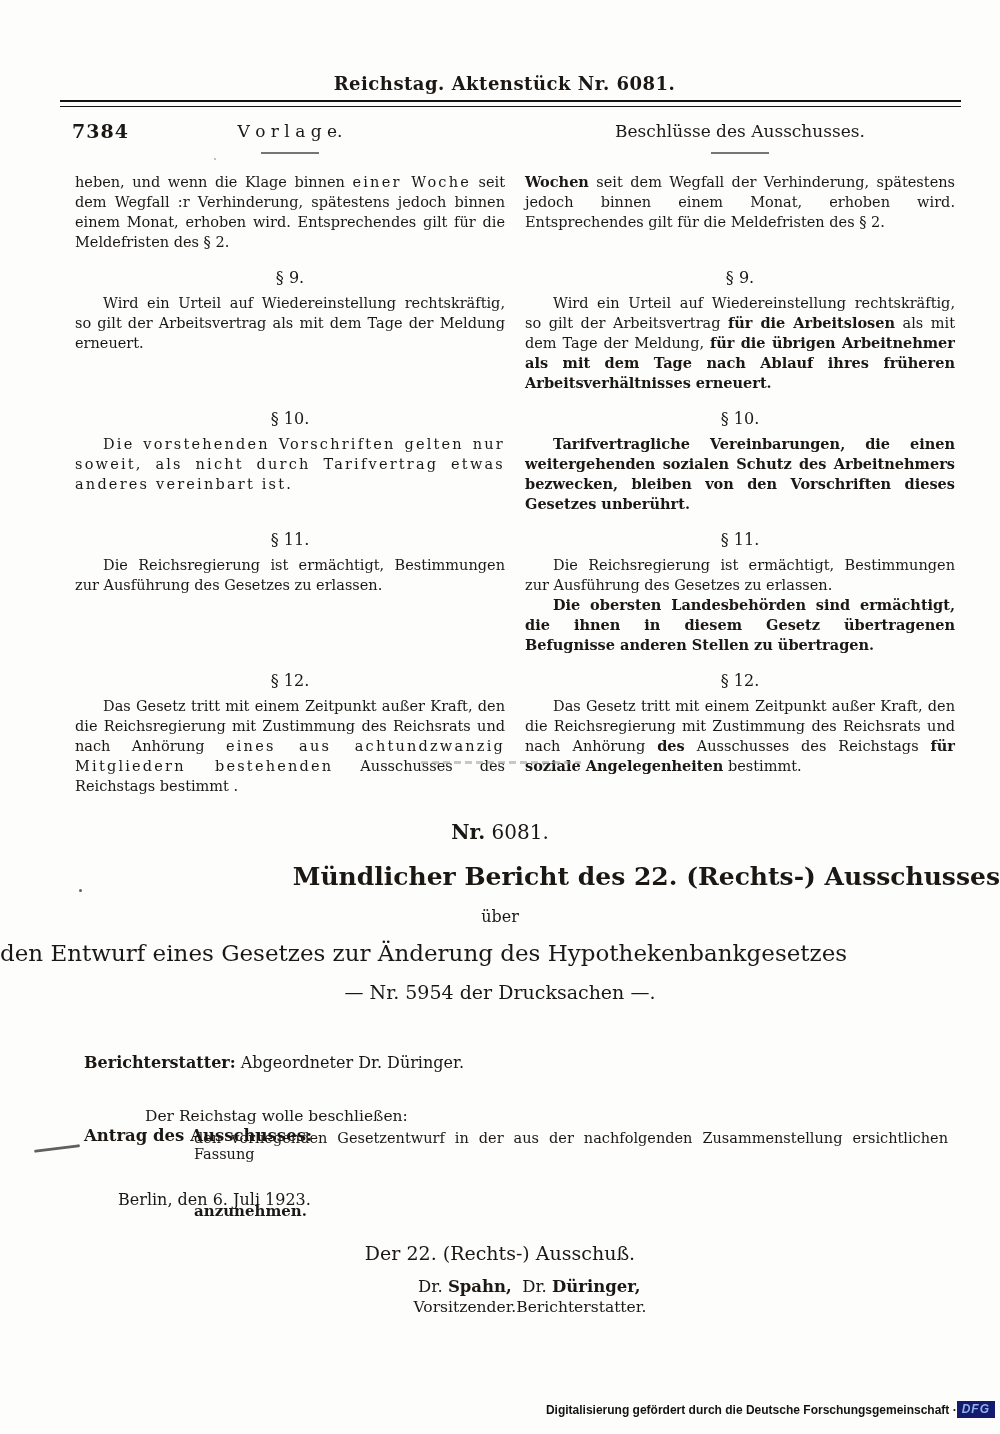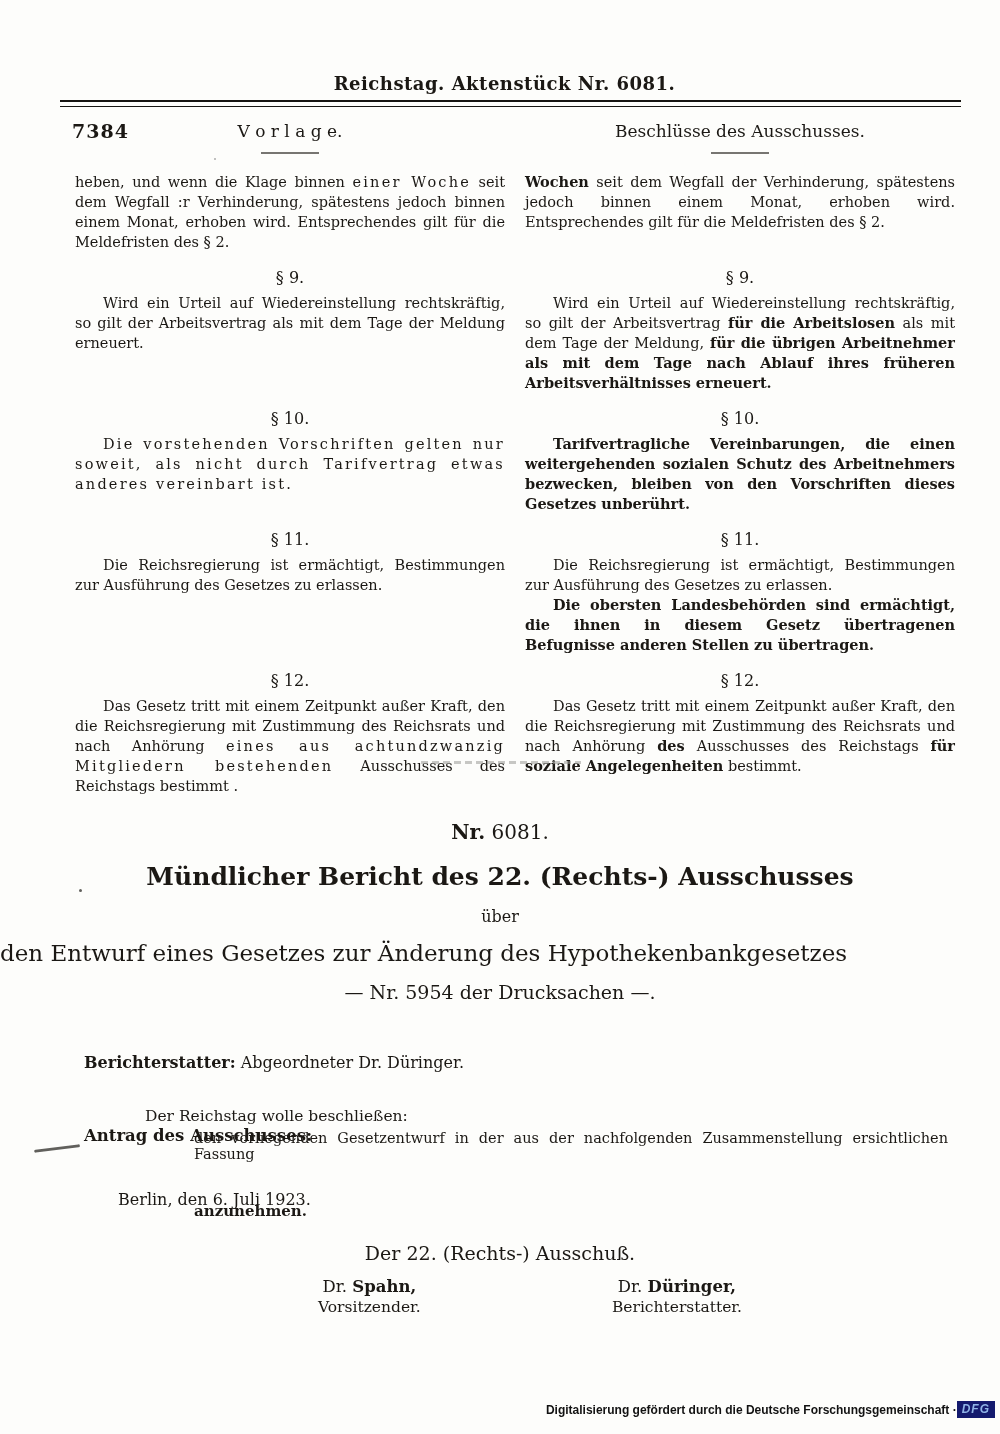--- a/index.html
+++ b/index.html
@@ -26,34 +26,34 @@
   .sec-head{text-align:center;font-size:16px;line-height:20px;margin:16px 0 5px;}
   .para{margin:0;font-size:14.5px;line-height:20px;text-align:justify;}
   .para.indent{text-indent:28px;}
   .b{font-weight:bold;}
   .s{letter-spacing:2.2px;}
   
   .mid-divider{left:421px;top:761px;width:160px;height:3px;
     background:repeating-linear-gradient(90deg,#9b9b97 0 7px,transparent 7px 11px);opacity:.55;}
   
   .nr-line{left:0;right:0;top:820px;text-align:center;font-size:20px;}
-  .report-title{left:0;right:0;top:862px;text-align:center;font-size:25px;font-weight:bold;}
+  .report-title{left:0;right:0;top:862px;text-align:right;font-size:25px;font-weight:bold;}
   .ueber-line{left:0;right:0;top:907px;text-align:center;font-size:16px;}
   .report-subtitle{left:0;right:0;top:940px;font-size:23px;}
   .drucksachen-line{left:0;right:0;top:981px;text-align:center;font-size:19px;}
   
   .berichterstatter-line{left:84px;top:1053px;font-size:16px;}
   .antrag-line{left:84px;top:1126px;font-size:16.5px;font-weight:bold;}
   .beschliessen-line{left:145px;top:1107px;font-size:15.5px;}
   .fassung-line{left:194px;top:1130px;width:754px;font-size:14.5px;text-align:justify;text-align-last:justify;}
   .anzunehmen-line{left:194px;top:1202px;font-size:15px;font-weight:bold;}
   .berlin-line{left:118px;top:1190px;font-size:16px;}
   .committee-line{left:0;right:0;top:1242px;text-align:center;font-size:19px;}
   
-  .signatures{left:318px;top:1276px;width:424px;display:flex;justify-content:space-between;}
+  .signatures{left:318px;top:1276px;width:424px;display:flex;justify-content:center;}
   .sig{text-align:center;font-size:16.5px;line-height:21px;}
   .sig .role{font-size:15.5px;}
   
   .dfg-footer{right:5px;top:1401px;display:flex;align-items:center;
     font-family:"Liberation Sans", sans-serif;font-size:12px;font-weight:bold;color:#121212;}
   .dfg-logo{display:inline-block;padding:2px 5px 3px;font-size:12px;font-weight:bold;
     letter-spacing:1px;font-style:italic;line-height:1;}
   
   .ink-stroke{left:34px;top:1147px;width:46px;height:2.5px;background:#3a3834;transform:rotate(-7deg);border-radius:2px;opacity:.8;}
   .dot-artifact{left:79px;top:889px;width:3px;height:3px;background:#3a3834;border-radius:50%;opacity:.8;}

